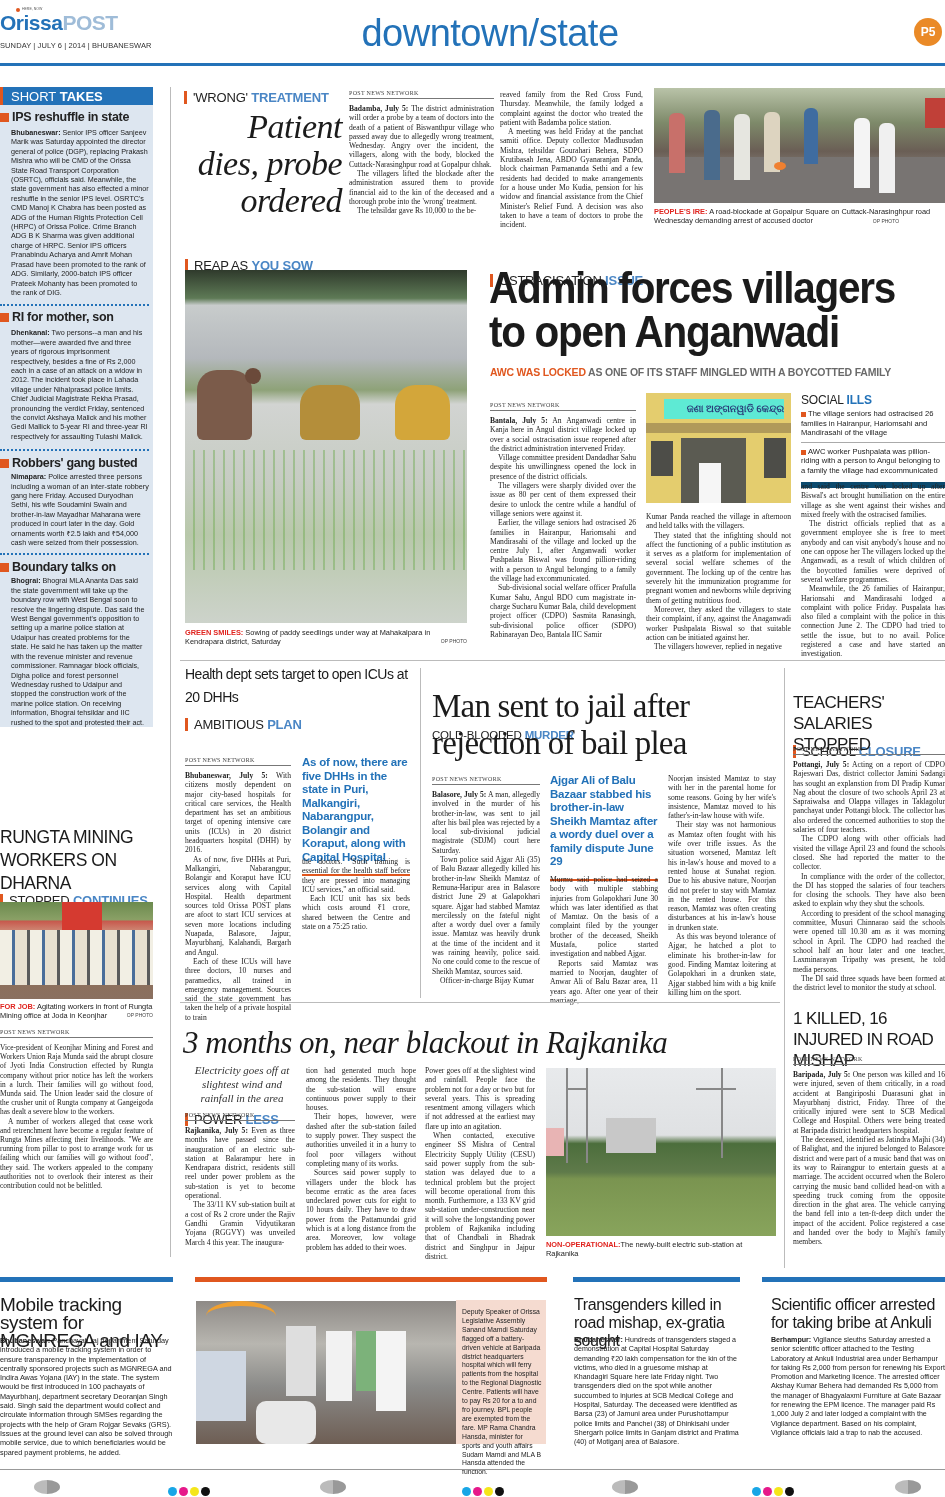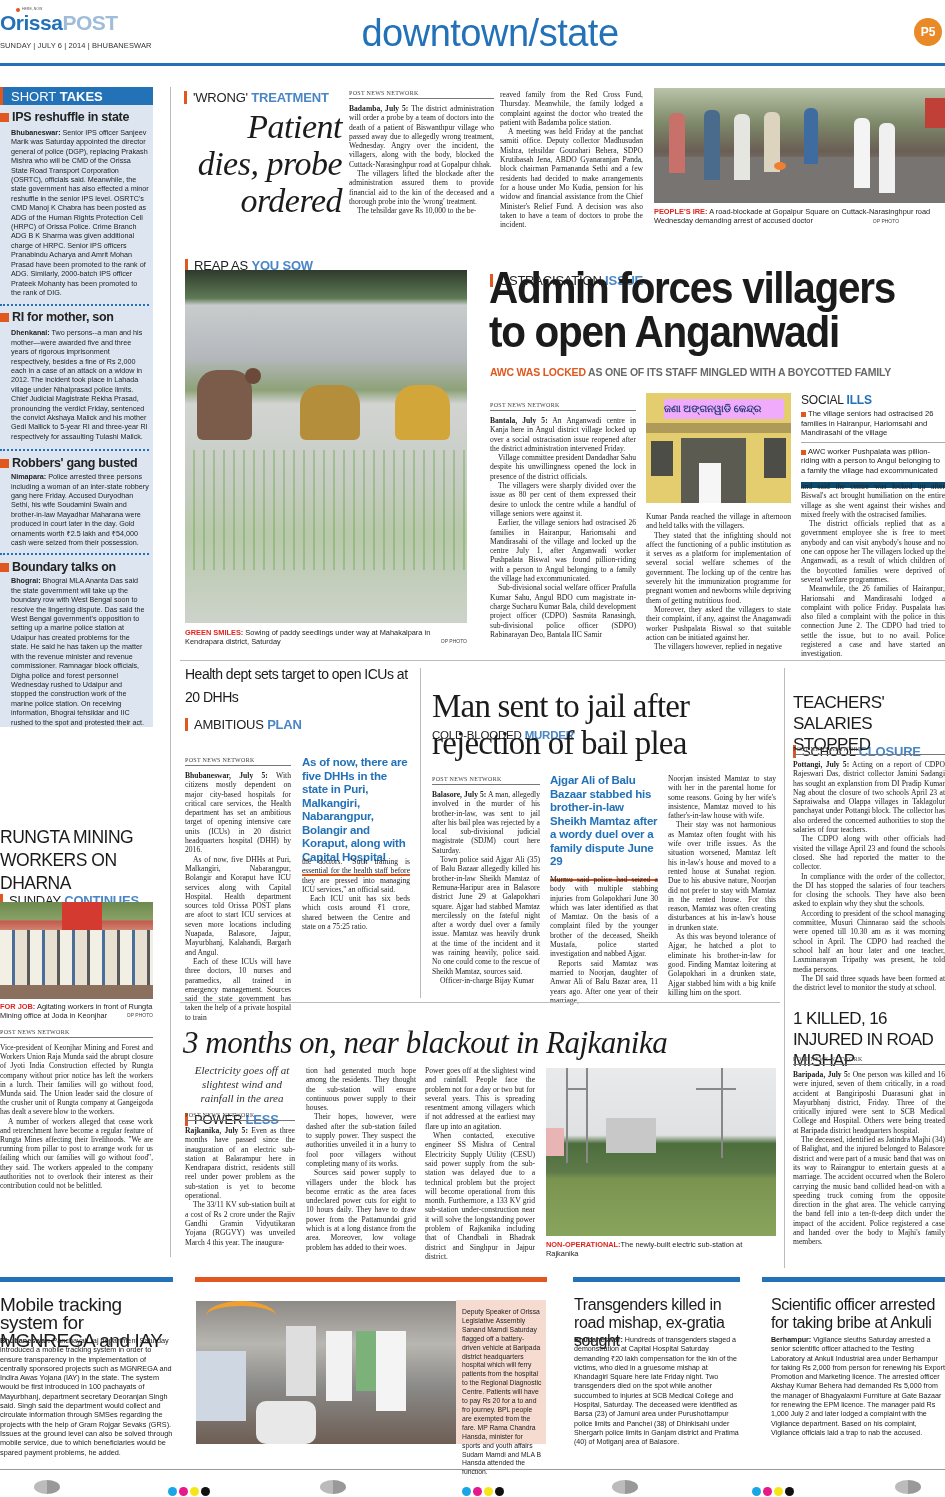--- a/index.html
+++ b/index.html
@@ -115,21 +115,21 @@
   <div class="pnn">POST NEWS NETWORK</div>
   <div class="body">
     <p><b>Bantala, July 5:</b><span> An Anganwadi centre in Kanja here in Angul district village locked up over a social ostracisation issue reopened after the district administration intervened Friday.</span></p>
     <p>Village committee president Dandadhar Sahu despite his unwillingness opened the lock in presence of the district officials.</p>
     <p>The villagers were sharply divided over the issue as 80 per cent of them expressed their desire to unlock the centre while a handful of village seniors were against it.</p>
     <p>Earlier, the village seniors had ostracised 26 families in Hairanpur, Hariomsahi and Mandirasahi of the village and locked up the centre July 1, after Anganwadi worker Pushpalata Biswal was found pillion-riding with a person to Angul belonging to a family the village had excommunicated.</p>
     <p>Sub-divisional social welfare officer Prafulla Kumar Sahu, Angul BDO cum magistrate in-charge Sucharu Kumar Bala, child development project officer (CDPO) Sasmita Ranasingh, sub-divisional police officer (SDPO) Rabinarayan Deo, Bantala IIC Samir</p>
   </div>
 </div>
 <div class="abs photo" style="left:646px;top:393px;width:145px;height:110px;background:#e4cd6e">
-  <div style="position:absolute;left:18px;top:6px;width:120px;height:20px;background:#f0abfc;font-size:10px;color:#2a3f7a;font-weight:bold;text-align:left;line-height:20px">ଜଣା ଅଙ୍ଗନୱାଡି କେନ୍ଦ୍ର</div>
+  <div style="position:absolute;left:18px;top:6px;width:120px;height:20px;background:#5eead4;font-size:10px;color:#2a3f7a;font-weight:bold;text-align:right;line-height:20px">ଜଣା ଅଙ୍ଗନୱାଡି କେନ୍ଦ୍ର</div>
   <div style="position:absolute;left:0;top:30px;width:100%;height:10px;background:#b09a5a"></div>
   <div style="position:absolute;left:35px;top:45px;width:65px;height:65px;background:#5b5b52"></div>
   <div style="position:absolute;left:5px;top:48px;width:22px;height:35px;background:#4d4d48"></div>
   <div style="position:absolute;right:5px;top:45px;width:22px;height:40px;background:#4d4d48"></div>
   <div style="position:absolute;left:53px;top:70px;width:22px;height:40px;background:#f6f6f6"></div>
 </div>
 <div class="abs" style="left:646px;top:512px;width:145px">
   <div class="body">
     <p style="text-indent:0">Kumar Panda reached the village in afternoon and held talks with the villagers.</p>
     <p>They stated that the infighting should not affect the functioning of a public institution as it serves as a platform for implementation of several social welfare schemes of the government. The locking up of the centre has severely hit the immunization programme for pregnant women and newborns while depriving them of getting nutritious food.</p>
@@ -203,21 +203,21 @@
   <div class="pnn">POST NEWS NETWORK</div>
   <div class="body">
     <p><b>Pottangi, July 5:</b><span> Acting on a report of CDPO Rajeswari Das, district collector Jamini Sadangi has sought an explanstion from DI Pradip Kumar Nag about the closure of two schools April 23 at Sapraiwalsa and Olappa villages in Taklagolur panchayat under Pottangi block. The collector has also ordered the concerned authorities to stop the salaries of four teachers.</span></p>
     <p>The CDPO along with other officials had visited the village April 23 and found the schools closed. She had reported the matter to the collector.</p>
     <p>In compliance with the order of the collector, the DI has stopped the salaries of four teachers for closing the schools. They have also been asked to explain why they shut the schools.</p>
     <p>According to president of the school managing committee, Musuri Chinnarao said the schools were opened till 10.30 am as it was morning school in April. The CDPO had reached the school half an hour later and one teacher, Laxminarayan Tripathy was present, he told media persons.</p>
     <p>The DI said three squads have been formed at the district level to monitor the study at school.</p>
   </div>
 </div>
 
-<div class="abs kicker" style="left:0;top:806px"><span>SUNDAY </span><span class="hl">CONTINUES</span></div>
+<div class="abs kicker" style="left:0;top:806px"><span>STOPPED </span><span class="hl">CONTINUES</span></div>
 <div class="abs hdline" style="left:0;top:826px;width:150px;font-size:17.5px;line-height:23px;letter-spacing:-.5px">RUNGTA MINING WORKERS ON DHARNA</div>
 <div class="abs photo" style="left:0;top:902px;width:153px;height:97px;background:linear-gradient(180deg,#6b8a4e 0%,#8aa066 18%,#c75a4e 20%,#d8cfb0 45%,#8d6f5b 80%,#8a7060 100%)">
   <div style="position:absolute;left:62px;top:0;width:40px;height:28px;background:#d53a30"></div>
   <div style="position:absolute;left:0;top:28px;width:100%;height:55px;background:repeating-linear-gradient(90deg,#f2efe4 0 12px,#4a6d9a 12px 15px,#e8e0d0 15px 27px,#5a5a5a 27px 30px)"></div>
 </div>
 <div class="abs cap" style="left:0;top:1002px;width:153px"><span class="lab">FOR JOB:</span><span> Agitating workers in front of Rungta Mining office at Joda in Keonjhar</span> <span class="op" style="float:right">OP PHOTO</span></div>
 <div class="abs" style="left:0;top:1029px;width:153px">
   <div class="pnn">POST NEWS NETWORK</div>
   <div class="body" style="font-size:7.4px;line-height:9.2px">
     <p>Vice-president of Keonjhar Mining and Forest and Workers Union Raja Munda said the abrupt closure of Jyoti India Construction effected by Rungta company without prior notice has left the workers in a lurch. Their families will go without food, Munda said. The Union leader said the closure of the crusher unit of Rungta company at Gangeigoda has dealt a severe blow to the workers.</p>

